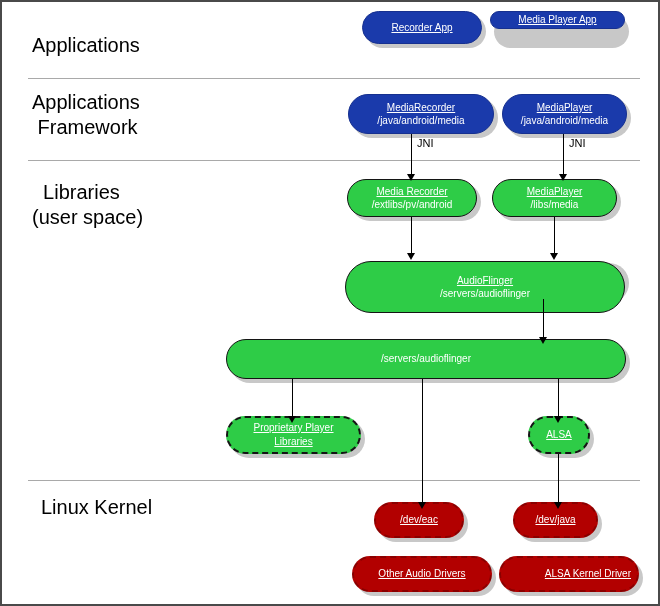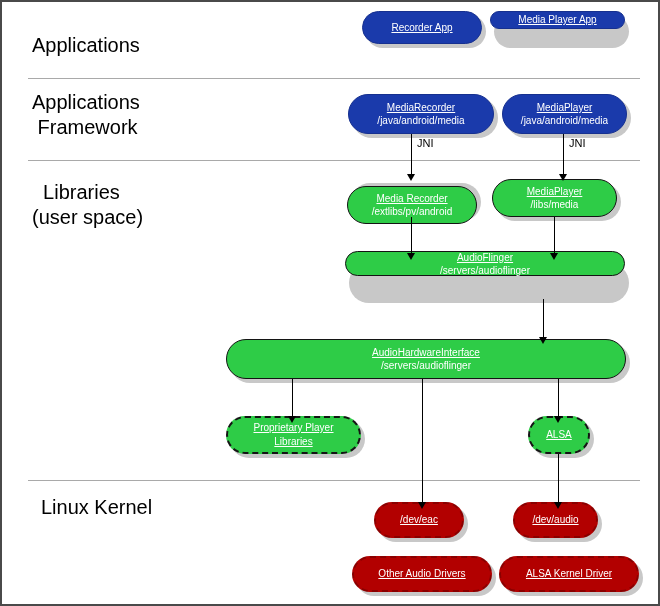--- a/index.html
+++ b/index.html
@@ -137,49 +137,48 @@
 
   <div class="vline" style="left:409px;top:132px;height:42px;"></div>
   <div class="arrowhead" style="left:405px;top:172px;"></div>
   <div class="jni" style="left:415px;top:135px;">JNI</div>
 
   <div class="vline" style="left:561px;top:132px;height:42px;"></div>
   <div class="arrowhead" style="left:557px;top:172px;"></div>
   <div class="jni" style="left:567px;top:135px;">JNI</div>
 
   <div class="shadow" style="left:349px;top:181px;width:130px;height:38px;"></div>
-  <div class="node green" style="left:345px;top:177px;width:130px;height:38px;margin-top:7px;">
+  <div class="node green" style="left:345px;top:177px;width:130px;height:38px;">
     <span class="t1">Media Recorder</span>
     <span class="t2">/extlibs/pv/android</span>
   </div>
 
   <div class="shadow" style="left:494px;top:181px;width:125px;height:38px;"></div>
   <div class="node green" style="left:490px;top:177px;width:125px;height:38px;">
     <span class="t1">MediaPlayer</span>
     <span class="t2">/libs/media</span>
   </div>
 
   <div class="vline" style="left:409px;top:215px;height:38px;"></div>
   <div class="arrowhead" style="left:405px;top:251px;"></div>
 
   <div class="vline" style="left:552px;top:215px;height:38px;"></div>
   <div class="arrowhead" style="left:548px;top:251px;"></div>
 
   <div class="shadow" style="left:347px;top:261px;width:280px;height:40px;"></div>
-  <div class="node green" style="left:343px;top:249px;width:280px;height:25px;">
+  <div class="node green" style="left:343px;top:259px;width:280px;height:52px;">
     <span class="t1">AudioFlinger</span>
     <span class="t2">/servers/audioflinger</span>
   </div>
 
   <div class="vline" style="left:541px;top:297px;height:40px;"></div>
   <div class="arrowhead" style="left:537px;top:335px;"></div>
 
   <div class="shadow" style="left:228px;top:341px;width:400px;height:40px;"></div>
   <div class="node green" style="left:224px;top:337px;width:400px;height:40px;">
-    <span class="t1">AudioHardwareInterface</span>
     <span class="t2">/servers/audioflinger</span>
   </div>
 
   <div class="vline" style="left:290px;top:377px;height:39px;"></div>
   <div class="arrowhead" style="left:286px;top:414px;"></div>
 
   <div class="vline" style="left:420px;top:377px;height:125px;"></div>
   <div class="arrowhead" style="left:416px;top:500px;"></div>
 
   <div class="vline" style="left:556px;top:377px;height:39px;"></div>
@@ -199,26 +198,26 @@
   <div class="vline" style="left:556px;top:452px;height:50px;"></div>
   <div class="arrowhead" style="left:552px;top:500px;"></div>
 
   <div class="shadow" style="left:376px;top:504px;width:90px;height:36px;"></div>
   <div class="node red-dash" style="left:372px;top:500px;width:90px;height:36px;">
     <span class="t1">/dev/eac</span>
   </div>
 
   <div class="shadow" style="left:515px;top:504px;width:85px;height:36px;"></div>
   <div class="node red-dash" style="left:511px;top:500px;width:85px;height:36px;">
-    <span class="t1">/dev/audio</span>
+    <span class="t1">/dev/java</span>
   </div>
 
   <div class="shadow" style="left:354px;top:558px;width:140px;height:36px;"></div>
   <div class="node red-dash" style="left:350px;top:554px;width:140px;height:36px;">
     <span class="t1">Other Audio Drivers</span>
   </div>
 
   <div class="shadow" style="left:501px;top:558px;width:140px;height:36px;"></div>
-  <div class="node red-dash" style="left:497px;top:554px;width:140px;height:36px;">
+  <div class="node red-dash" style="left:497px;top:554px;width:140px;height:36px;align-items:flex-end;">
     <span class="t1">ALSA Kernel Driver</span>
   </div>
 
 </div>
 
 </body></html>

